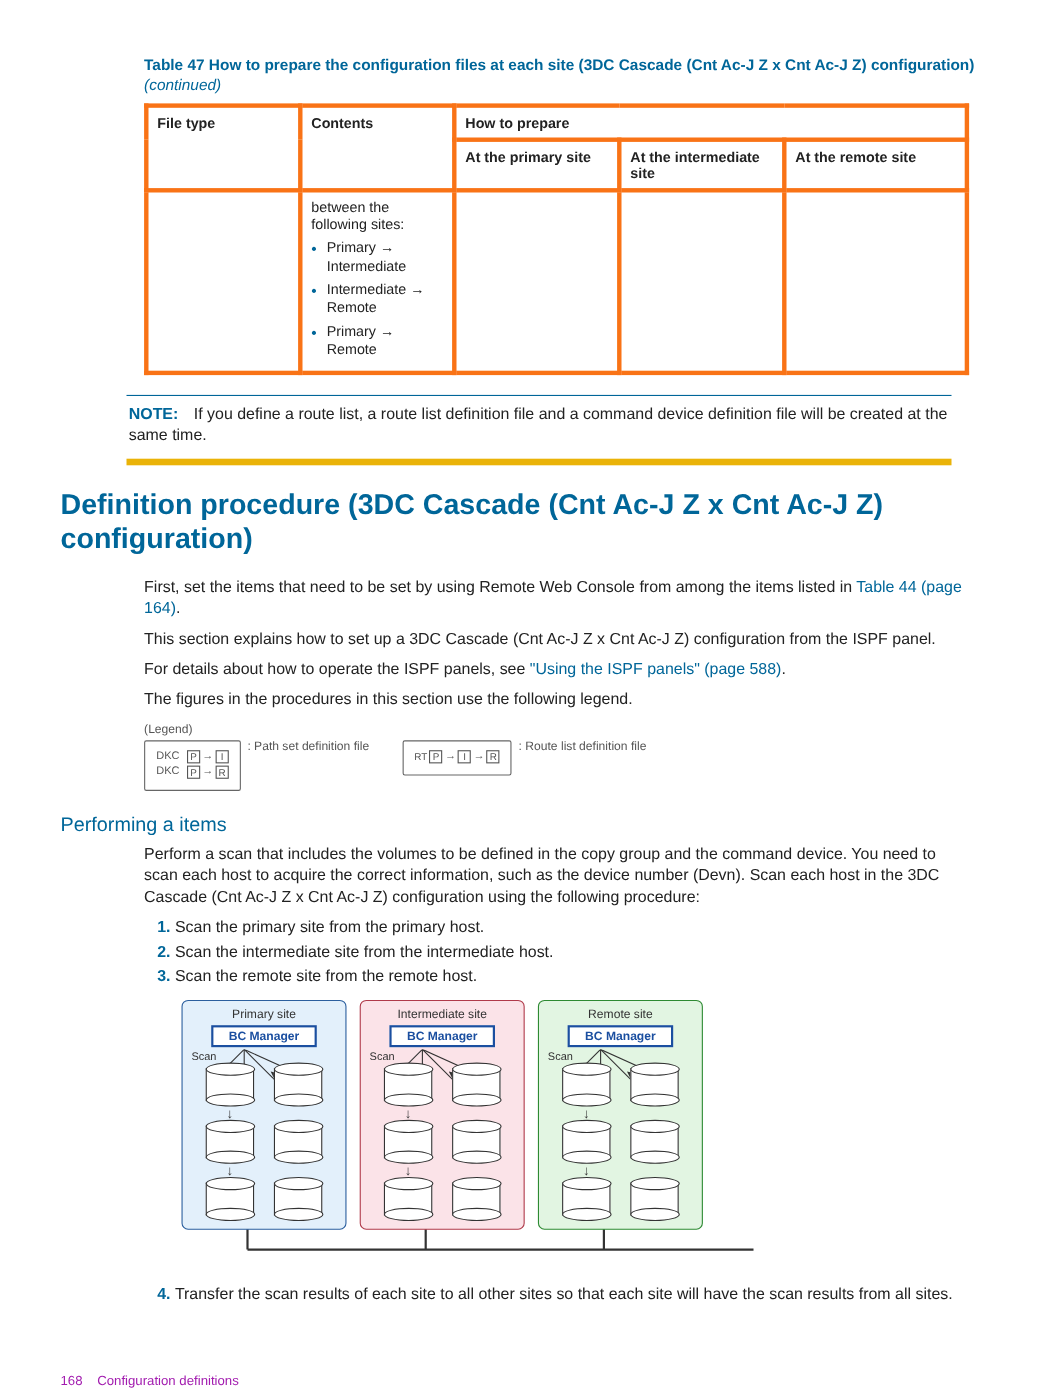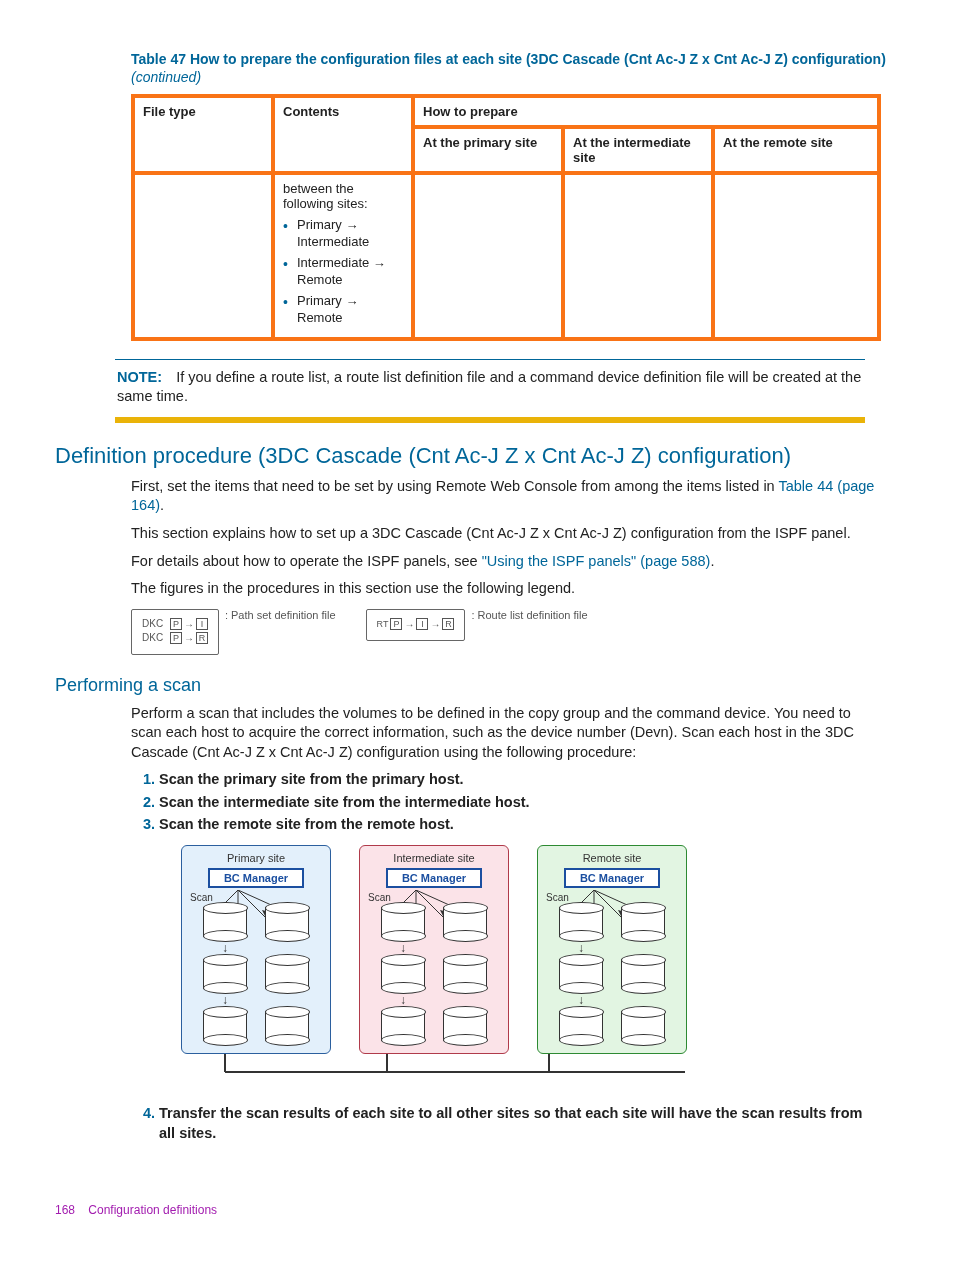--- a/index.html
+++ b/index.html
@@ -43,23 +43,23 @@
     width: 750px;
     border-top: 1px solid #006699;
     border-bottom: 6px solid #eab308;
     padding: 8px 2px 10px 2px;
     line-height: 1.35;
     font-size: 14.5px;
   }
   .note-label { font-weight: bold; color: #006699; margin-right: 10px; }
   h2.section {
     color: #006699;
-    font-weight: normal;
-    font-size: 22px;
-    margin: 20px 0 8px 0;
+    font-weight: bold;
+    font-size: 26px;
+    margin: 20px 0 20px 0;
   }
   h3.subsection {
     color: #006699;
     font-weight: normal;
     font-size: 18px;
     margin: 20px 0 6px 0;
   }
   .body-para {
     margin: 8px 0 8px 76px;
     width: 750px;
@@ -76,28 +76,28 @@
     position: relative;
     background: #fff;
     margin-right: 6px;
     font-size: 11px;
     color: #555;
   }
   .mini-row { display:flex; align-items:center; gap:2px; font-size:10px; color:#555; margin-top:2px;}
   .sq { border:1px solid #555; width:12px; height:12px; display:inline-flex; align-items:center; justify-content:center; font-size:9px;}
   .arw { font-size:10px; }
   .legend-text { font-size: 11px; color: #555; margin-right: 30px; }
-  ol.numbered { margin: 8px 0 10px 76px; padding-left: 28px; width: 750px; font-weight: bold; }
+  ol.numbered { margin: 8px 0 10px 76px; padding-left: 28px; width: 750px; }
   ol.numbered li { margin-bottom: 3px; line-height: 1.35; font-size: 14.5px; }
   ol.numbered li::marker { color: #006699; font-weight: bold; }
   .diagram { margin: 10px 0 12px 110px; width: 600px; }
   .sites-row { display:flex; gap:12px; position: relative; }
   .site {
     width: 150px; border:1px solid #333; border-radius:6px;
-    padding: 6px 8px 12px 8px; position:relative;margin-left:16px;
+    padding: 6px 8px 12px 8px; position:relative;
   }
   .site-primary { background:#e3f0fb; border-color:#2b5f9e;}
   .site-inter { background:#fbe3e8; border-color:#b03a4a;}
   .site-remote { background:#e2f5e2; border-color:#2d8a32;}
   .site-title { text-align:center; font-size:11px; color:#333; margin-bottom:4px;}
   .bc-box { background:#fff; border:2px solid #1b4fa0; color:#1b4fa0; font-weight:bold; font-size:11px; text-align:center; padding:2px 0; margin:0 auto 4px auto; width: 96px;}
   .scan-label { font-size:10px; color:#333; padding-right:4px;}
   .cyls { display:flex; flex-direction:column; align-items:center; gap:8px; margin-top:4px;}
   .cyl {
     width: 44px; height: 30px; position:relative;
@@ -162,20 +162,21 @@
 <p class="body-para">
   <span>First, set the items that need to be set by using Remote Web Console from among the items listed in </span><span class="link">Table 44 (page 164)</span><span>.</span>
 </p>
 <p class="body-para">This section explains how to set up a 3DC Cascade (Cnt Ac-J Z x Cnt Ac-J Z) configuration from the ISPF panel.</p>
 <p class="body-para">
   <span>For details about how to operate the ISPF panels, see </span><span class="link">"Using the ISPF panels" (page 588)</span><span>.</span>
 </p>
 <p class="body-para">The figures in the procedures in this section use the following legend.</p>
 
 <div class="legend-wrap">
+  <div style="font-size:11px;color:#555;margin-bottom:4px">(Legend)</div>
   <div style="display:flex;align-items:flex-start;">
     <div class="legend-card">
       <div class="mini-row"><span>DKC</span>&nbsp;<span class="sq">P</span><span class="arw">→</span><span class="sq">I</span></div>
       <div class="mini-row"><span>DKC</span>&nbsp;<span class="sq">P</span><span class="arw">→</span><span class="sq">R</span></div>
     </div>
     <span class="legend-text">: Path set definition file</span>
 
     <div class="legend-card">
       <div class="mini-row">
           <span style="font-size:9px">RT</span>
@@ -183,21 +184,21 @@
           <span class="arw">→</span>
           <span class="sq">I</span>
           <span class="arw">→</span>
           <span class="sq">R</span>
         </div>
     </div>
     <span class="legend-text">: Route list definition file</span>
   </div>
 </div>
 
-<h3 class="subsection">Performing a scan</h3>
+<h3 class="subsection">Performing a items</h3>
 
 <p class="body-para">
   <span>Perform a scan that includes the volumes to be defined in the copy group and the command device. You need to scan each host to acquire the correct information, such as the device number (</span><span class="mono">Devn</span><span>). Scan each host in the 3DC Cascade (Cnt Ac-J Z x Cnt Ac-J Z) configuration using the following procedure:</span>
 </p>
 
 <ol class="numbered">
   <li>Scan the primary site from the primary host.</li>
   <li>Scan the intermediate site from the intermediate host.</li>
   <li>Scan the remote site from the remote host.</li>
 </ol>

